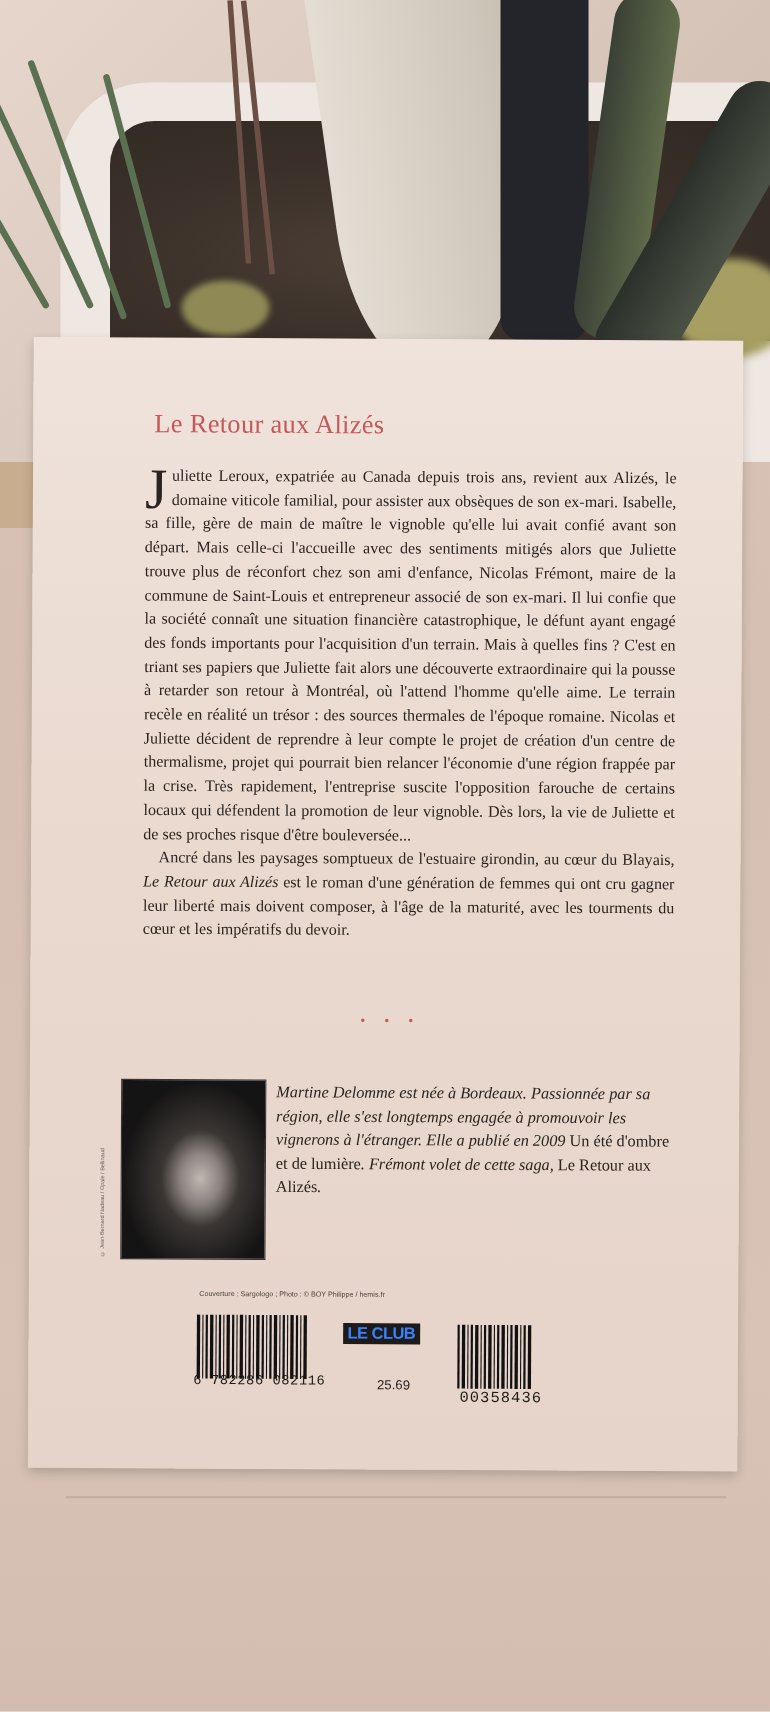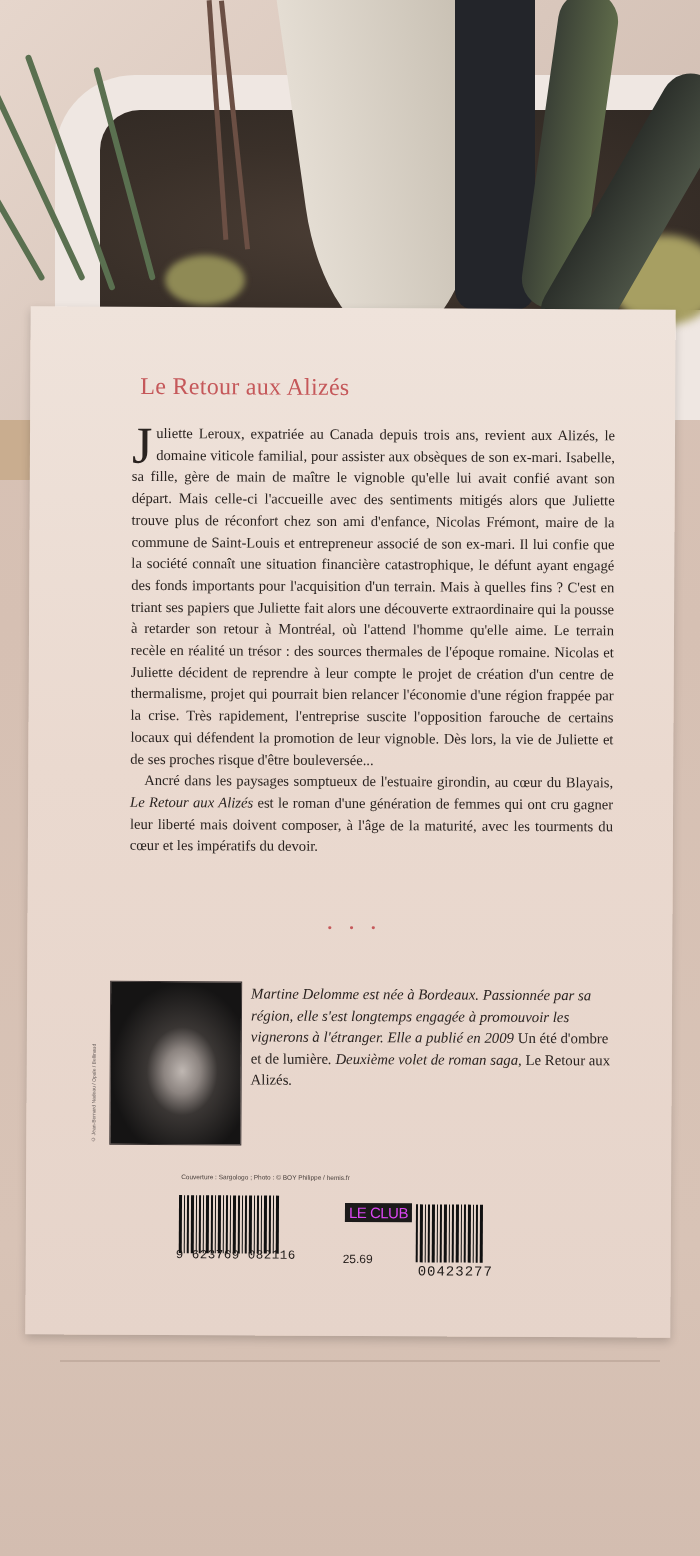--- a/index.html
+++ b/index.html
@@ -65,22 +65,22 @@
     font-family:"Liberation Sans", sans-serif;
   }
   .barcode { position:absolute; display:flex; align-items:flex-start; }
   .bar { background:#111; height:100%; margin-right:2px; }
   .isbn-bc { left:153px; top:888px; width:128px; height:58px; }
   .isbn-text {
     position:absolute; left:150px; top:941px; font-size:12.5px; color:#1e1a18;
     font-family:"Liberation Mono", monospace; letter-spacing:0.5px;
   }
   .club-logo {
-    position:absolute; left:319px; top:895px; background:#1c1a1a; color:#d946ef;
-    font-family:"Liberation Sans", sans-serif; font-weight:normal; font-size:15px;
+    position:absolute; left:286px; top:895px; background:#1c1a1a; color:#3b82f6;
+    font-family:"Liberation Sans", sans-serif; font-weight:bold; font-size:15px;
     padding:1px 4px; letter-spacing:-0.5px;
   }
   .price {
     position:absolute; left:317px; top:944px; font-size:12px; color:#2a2320;
     font-family:"Liberation Sans", sans-serif;
   }
   .club-bc { left:390px; top:896px; width:95px; height:58px; }
   .club-code {
     position:absolute; left:392px; top:955px; font-size:14px; color:#1e1a18;
     font-family:"Liberation Mono", monospace; letter-spacing:1px;
@@ -120,21 +120,21 @@
       <span>Ancré dans les paysages somptueux de l'estuaire girondin, au cœur du Blayais, </span><i>Le Retour aux Alizés</i><span> est le roman d'une génération de femmes qui ont cru gagner leur liberté mais doivent composer, à l'âge de la maturité, avec les tourments du cœur et les impératifs du devoir.</span>
     </p>
   </div>
 
   <div class="dots">• • •</div>
 
   <div class="photo-credit">© Jean-Bernard Nadeau / Opale / Bellinaud</div>
   <div class="photo"></div>
 
   <div class="author-bio">
-    <span>Martine Delomme est née à Bordeaux. Passionnée par sa région, elle s'est longtemps engagée à promouvoir les vignerons à l'étranger. Elle a publié en 2009 </span><span class="roman">Un été d'ombre et de lumière</span><span>. Deuxième volet de roman saga, </span><span class="roman">Le Retour aux Alizés</span><span>.</span>
+    <span>Martine Delomme est née à Bordeaux. Passionnée par sa région, elle s'est longtemps engagée à promouvoir les vignerons à l'étranger. Elle a publié en 2009 </span><span class="roman">Un été d'ombre et de lumière</span><span>. Frémont volet de cette saga, </span><span class="roman">Le Retour aux Alizés</span><span>.</span>
   </div>
 
   <div class="credits">Couverture : Sargologo ; Photo : © BOY Philippe / hemis.fr</div>
 
   <div class="barcode isbn-bc">
     <div class="bar" style="width:3px"></div>
       <div class="bar" style="width:1px"></div>
       <div class="bar" style="width:2px"></div>
       <div class="bar" style="width:3px"></div>
       <div class="bar" style="width:1px"></div>
@@ -153,21 +153,21 @@
       <div class="bar" style="width:2px"></div>
       <div class="bar" style="width:3px"></div>
       <div class="bar" style="width:1px"></div>
       <div class="bar" style="width:2px"></div>
       <div class="bar" style="width:1px"></div>
       <div class="bar" style="width:3px"></div>
       <div class="bar" style="width:2px"></div>
       <div class="bar" style="width:1px"></div>
       <div class="bar" style="width:3px"></div>
   </div>
-  <div class="isbn-text">9 623769 082116</div>
+  <div class="isbn-text">6 782286 082116</div>
 
   <div class="club-logo">LE CLUB</div>
   <div class="price">25.69</div>
 
   <div class="barcode club-bc">
     <div class="bar" style="width:2px"></div>
       <div class="bar" style="width:3px"></div>
       <div class="bar" style="width:1px"></div>
       <div class="bar" style="width:2px"></div>
       <div class="bar" style="width:3px"></div>
@@ -177,14 +177,14 @@
       <div class="bar" style="width:1px"></div>
       <div class="bar" style="width:2px"></div>
       <div class="bar" style="width:3px"></div>
       <div class="bar" style="width:1px"></div>
       <div class="bar" style="width:2px"></div>
       <div class="bar" style="width:3px"></div>
       <div class="bar" style="width:1px"></div>
       <div class="bar" style="width:2px"></div>
       <div class="bar" style="width:3px"></div>
   </div>
-  <div class="club-code">00423277</div>
+  <div class="club-code">00358436</div>
 </div>
 
 </body></html>

